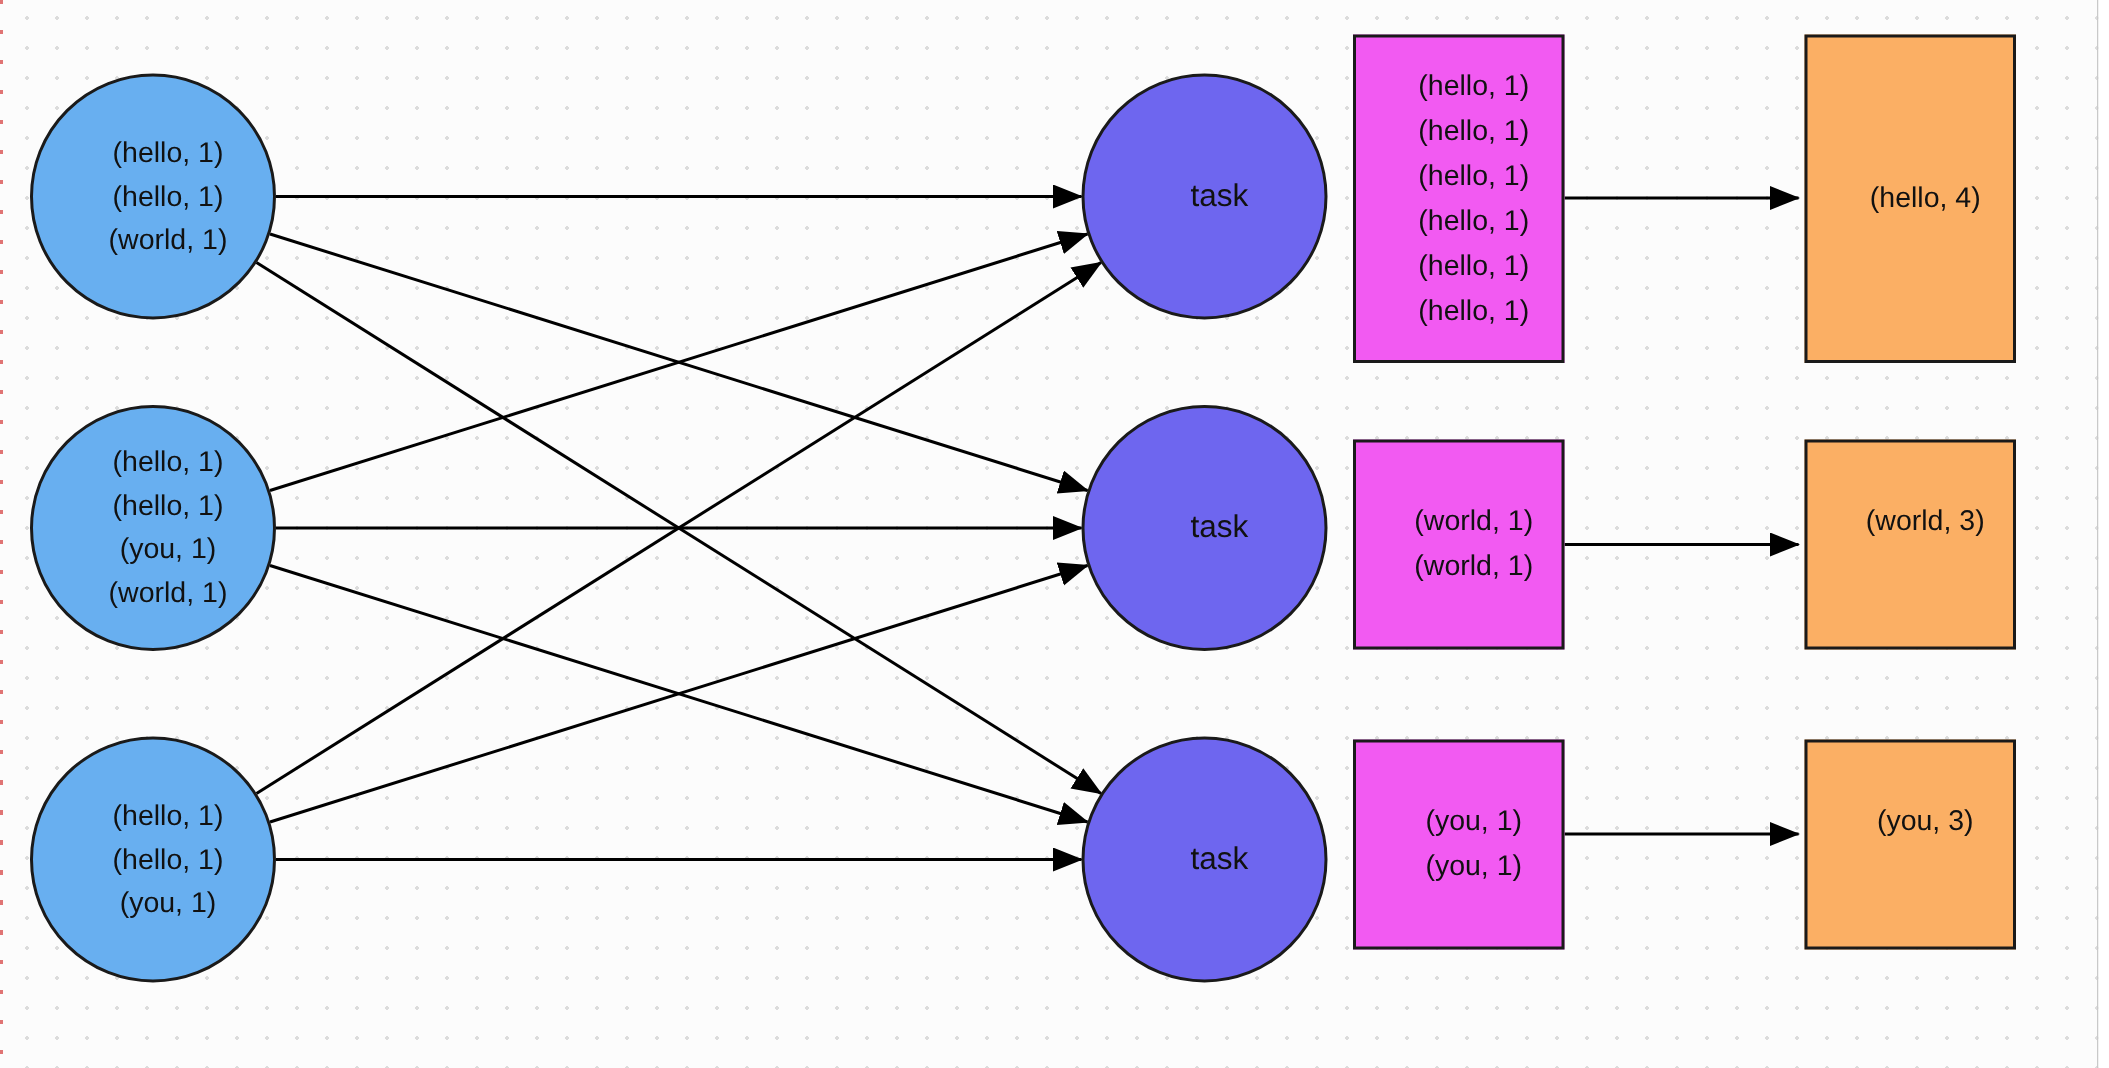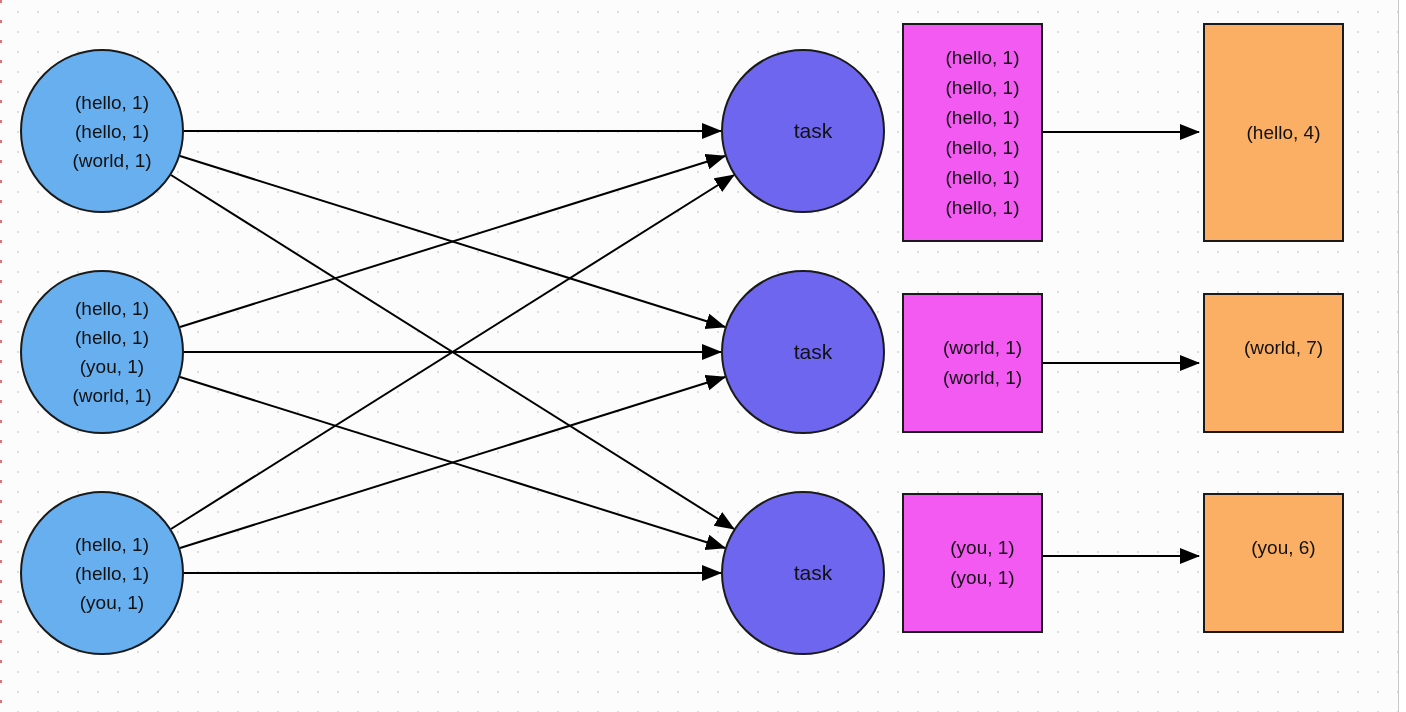--- a/index.html
+++ b/index.html
@@ -141,23 +141,23 @@
   </div>
   <div class="node box shuffle b3">
     <div class="line">(you, 1)</div>
     <div class="line">(you, 1)</div>
   </div>
 
   <div class="node box reduce b1">
     <div class="line">(hello, 4)</div>
   </div>
   <div class="node box reduce b2 nudge">
-    <div class="line">(world, 7)</div>
+    <div class="line">(world, 3)</div>
   </div>
   <div class="node box reduce b3 nudge">
-    <div class="line">(you, 6)</div>
+    <div class="line">(you, 3)</div>
   </div>
 
   <div class="left-edge-marks"></div>
   <div class="right-edge-line"></div>
   <div class="right-edge-white"></div>
 
 </div>
 
 </body></html>

